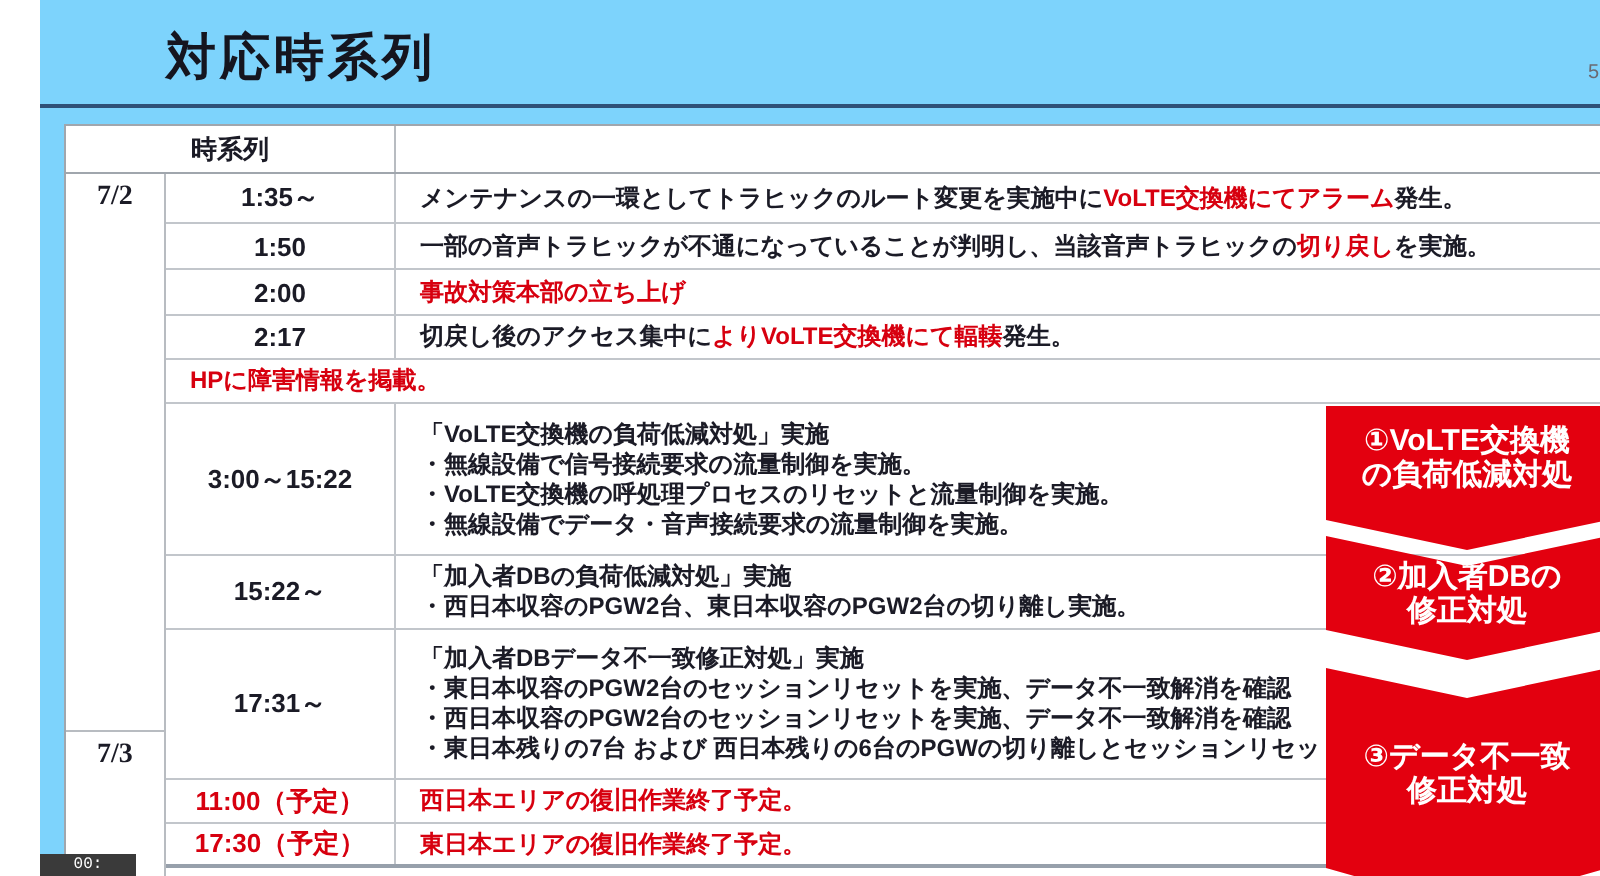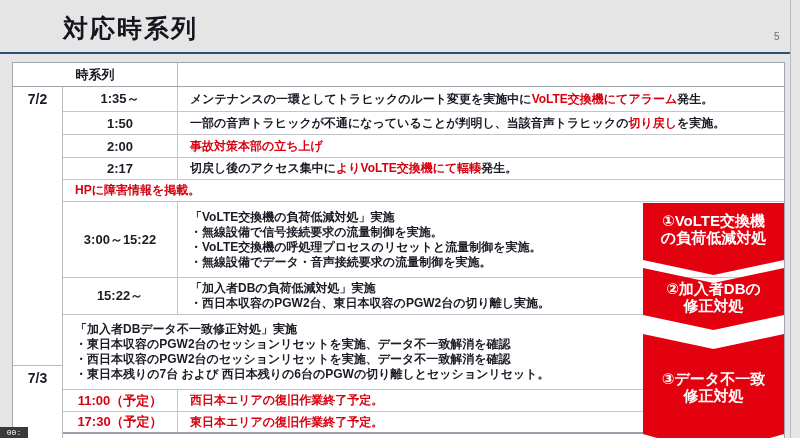--- a/index.html
+++ b/index.html
@@ -2,21 +2,21 @@
 <html style="--red: #d7000f; --banner-red: #e3000f; --ink: #1b1b26; --underline: #2f5077;"><head>
 <meta charset="utf-8">
 <style>
   html,body{margin:0;padding:0;}
   body{
     width:800px;height:438px;overflow:hidden;background:#ffffff;
     font-family:"Liberation Sans","DejaVu Sans",sans-serif;
     color:var(--ink,#1c1c26);
     position:relative;
   }
-  .slide{position:absolute;inset:0;background:#e5e5e5;}
+  .slide{position:absolute;inset:0;background:#7dd3fc;margin-left:20px;}
 
   
   .title{
     position:absolute;left:63px;top:12px;
     font-size:25px;font-weight:800;letter-spacing:2px;color:#15151f;
   }
   .title-rule{
     position:absolute;left:0;top:52px;width:791px;height:2px;
     background:var(--underline,#2f5077);
   }
@@ -40,21 +40,21 @@
   .th-time{width:165px;border-right:1px solid #b8bcc1;box-sizing:border-box;}
   .th-event{flex:1;}
 
   .tbody{display:flex;}
   .date-col{
     width:50px;border-right:1px solid #b8bcc1;box-sizing:border-box;
     display:flex;flex-direction:column;
   }
   .date{
     font-size:14px;font-weight:700;color:#1b1b26;
-    display:flex;justify-content:center;padding-top:4px;box-sizing:border-box;
+    display:flex;justify-content:center;padding-top:4px;box-sizing:border-box;font-family:Liberation Serif, serif;
   }
   .d1{height:278px;}
   .d2{flex:1;border-top:1px solid #b8bcc1;}
 
   .rows{flex:1;display:flex;flex-direction:column;}
   .row{display:flex;border-bottom:1px solid #c2c6cb;box-sizing:border-box;}
   .row.last{border-bottom:none;}
   .time{
     width:115px;border-right:1px solid #c2c6cb;box-sizing:border-box;
     display:flex;align-items:center;justify-content:center;
@@ -87,21 +87,21 @@
   }
   .b1{top:203px;height:72px;padding-top:9px;
       clip-path:polygon(0 0,100% 0,100% calc(100% - 15px),50% 100%,0 calc(100% - 15px));}
   .b2{top:268px;height:62px;padding-top:12px;
       clip-path:polygon(0 0,50% 15px,100% 0,100% calc(100% - 15px),50% 100%,0 calc(100% - 15px));}
   .b3{top:334px;height:120px;padding-top:36px;
       clip-path:polygon(0 0,50% 15px,100% 0,100% calc(100% - 20px),50% 100%,0 calc(100% - 20px));}
 
   
   .video-badge{
-    position:absolute;left:0;top:427px;width:28px;height:11px;background:#3a3a3a;
+    position:absolute;left:0;top:427px;width:48px;height:11px;background:#3a3a3a;
     color:#fff;font-size:8px;line-height:11px;text-align:center;
     font-family:"Liberation Mono","DejaVu Sans Mono",monospace;
   }
 </style>
 </head>
 <body>
 
 <div class="slide">
 
   <div class="title">対応時系列</div>
@@ -159,20 +159,21 @@
             </div>
         </div>
         <div class="row" style="height:37px">
           <div class="time">15:22～</div>
           <div class="event">
               <div class="line"><span>「加入者DBの負荷低減対処」実施</span></div>
               <div class="line"><span>・西日本収容のPGW2台、東日本収容のPGW2台の切り離し実施。</span></div>
             </div>
         </div>
         <div class="row" style="height:75px">
+          <div class="time">17:31～</div>
           <div class="event">
               <div class="line"><span>「加入者DBデータ不一致修正対処」実施</span></div>
               <div class="line"><span>・東日本収容のPGW2台のセッションリセットを実施、データ不一致解消を確認</span></div>
               <div class="line"><span>・西日本収容のPGW2台のセッションリセットを実施、データ不一致解消を確認</span></div>
               <div class="line"><span>・東日本残りの7台 および 西日本残りの6台のPGWの切り離しとセッションリセット。</span></div>
             </div>
         </div>
         <div class="row" style="height:22px">
           <div class="time tred">11:00（予定）</div>
           <div class="event">

